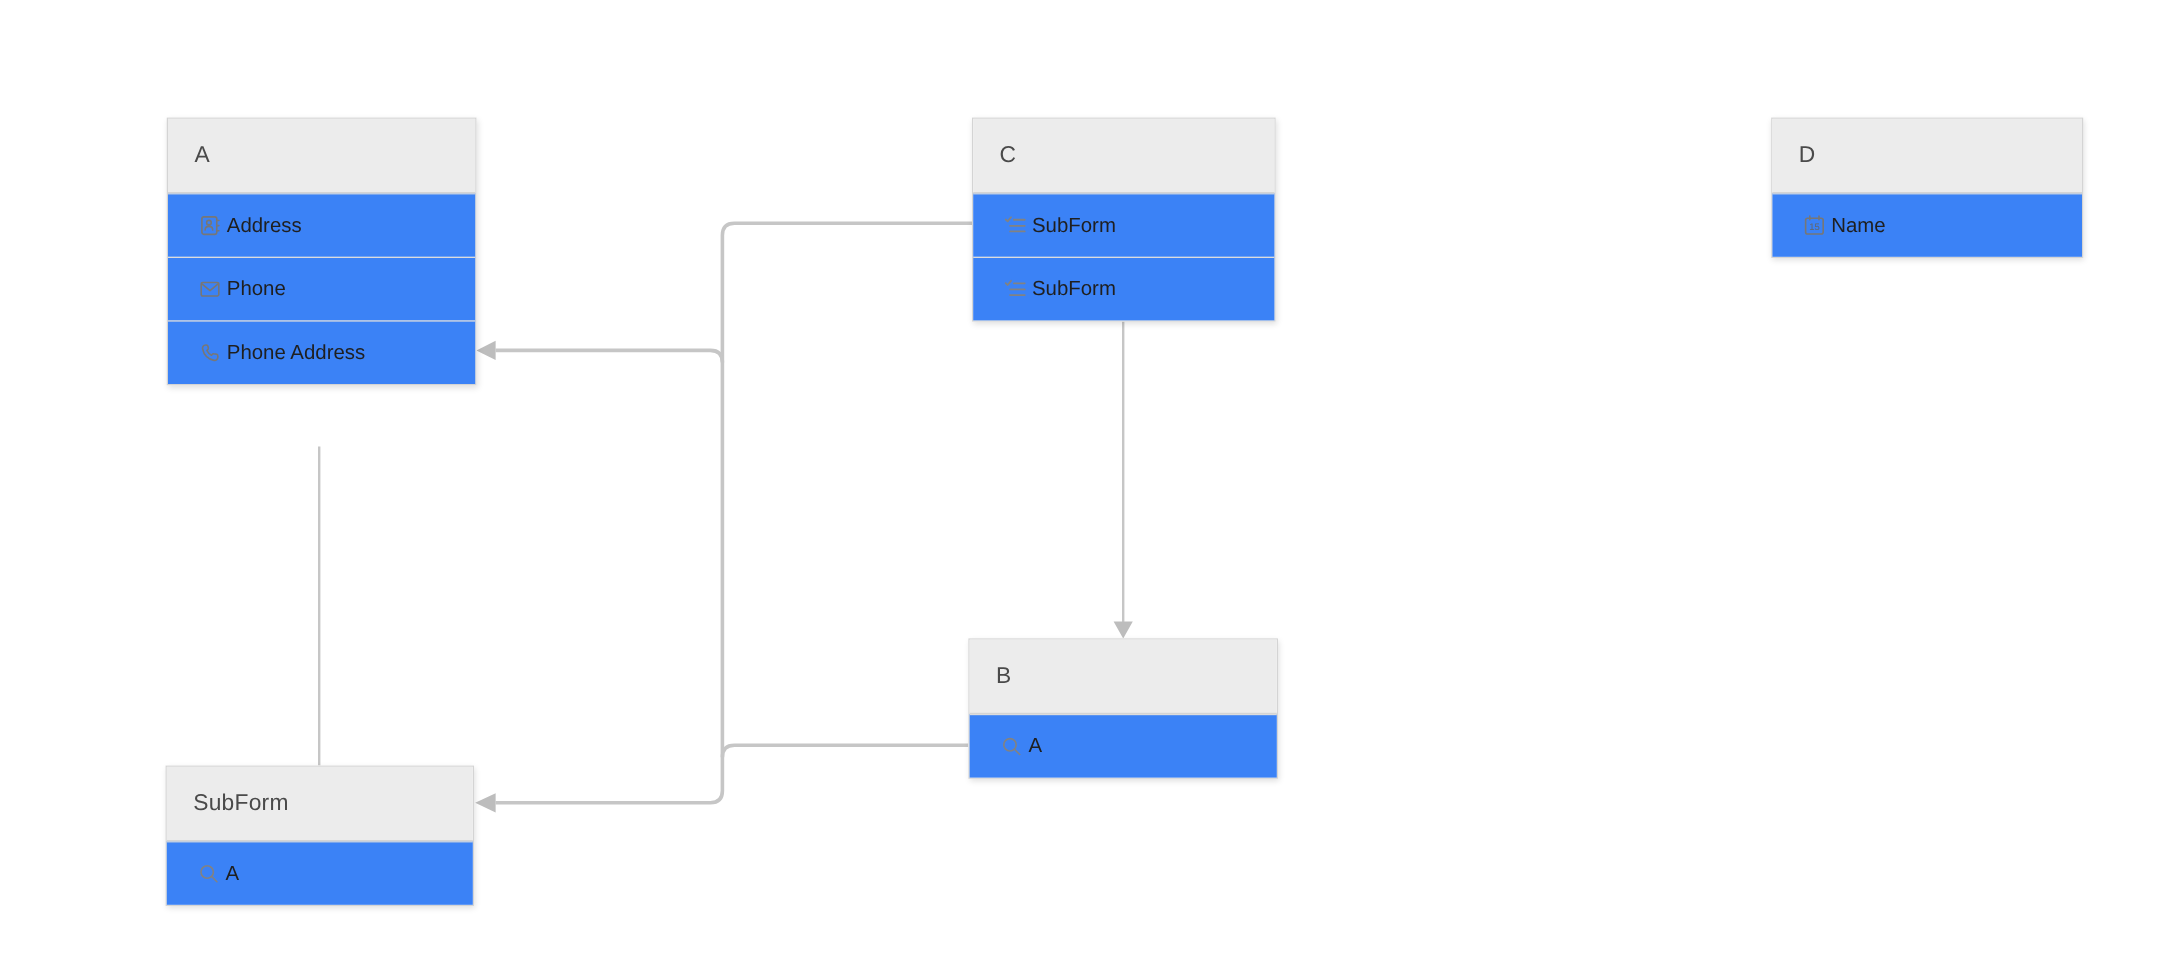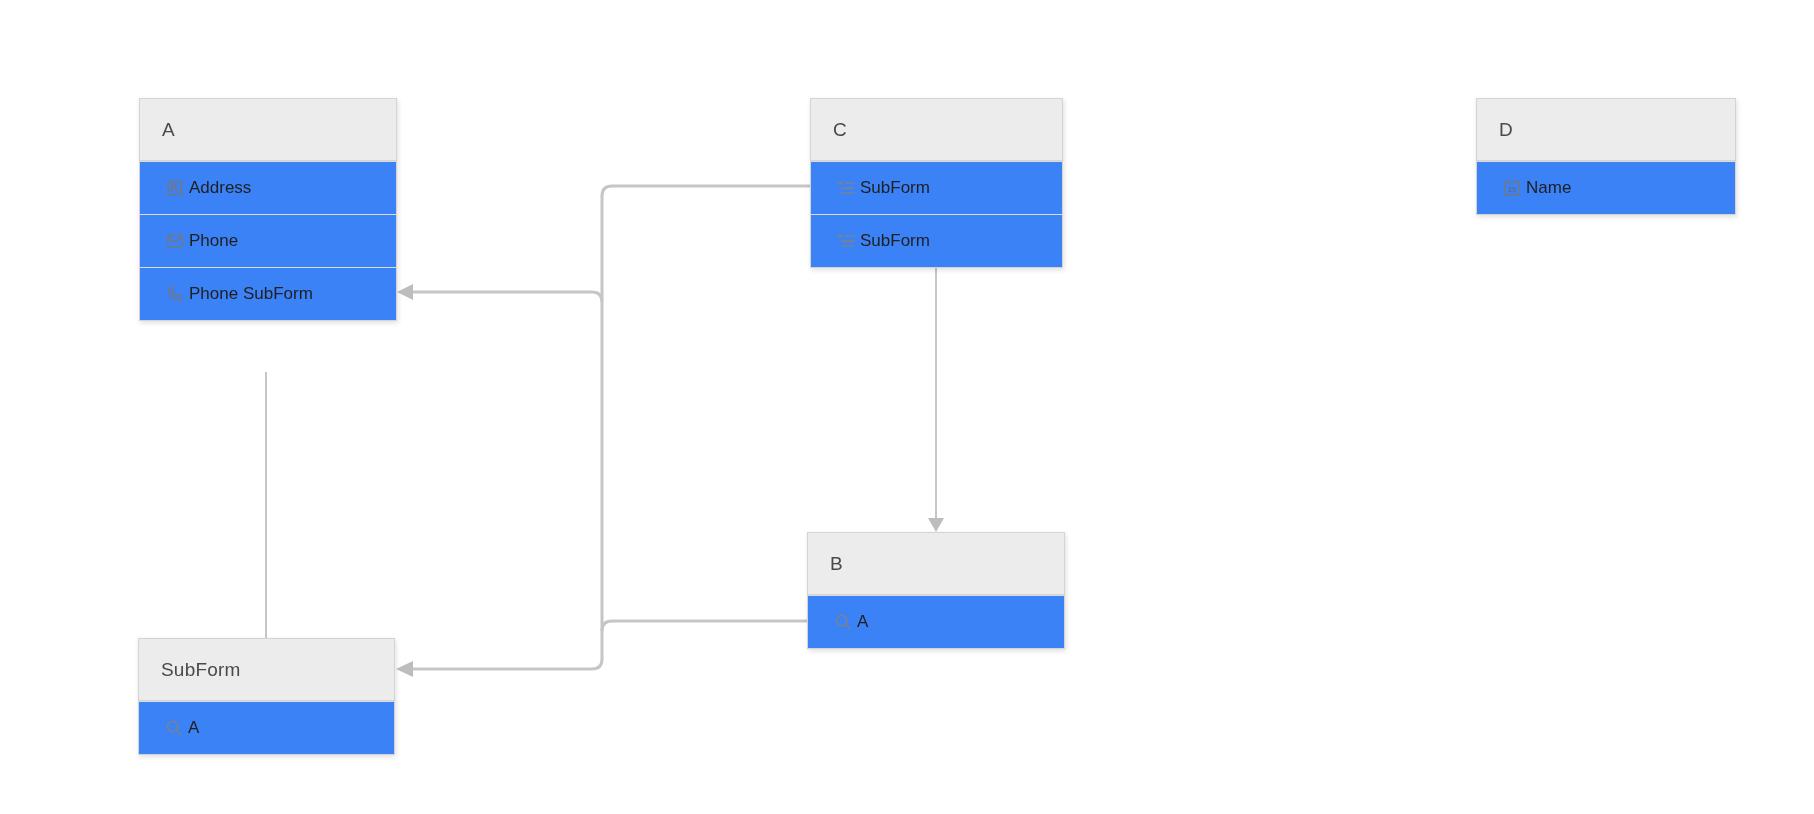--- a/index.html
+++ b/index.html
@@ -108,21 +108,21 @@
         </svg>
       </span>
       <span>Phone</span>
     </div>
     <div class="row">
       <span class="icon">
         <svg width="18" height="18" viewBox="0 0 16 16" fill="none" stroke="#777" stroke-width="1.2" stroke-linecap="round" stroke-linejoin="round">
           <path d="M4.8 2.2 C3.3 2.2 2.1 3.6 2.5 5.1 C3.4 9.4 6.7 12.7 11 13.6 C12.5 13.9 13.8 12.8 13.8 11.3 L13.8 10.4 C13.8 9.7 13.3 9.1 12.6 9 L10.9 8.7 C10.4 8.6 9.9 8.8 9.6 9.2 L9.1 9.8 C7.6 9 6.4 7.8 5.7 6.3 L6.3 5.7 C6.7 5.4 6.9 4.9 6.8 4.4 L6.4 3 C6.3 2.5 5.8 2.2 5.3 2.2 Z"></path>
         </svg>
       </span>
-      <span>Phone SubForm</span>
+      <span>Phone Address</span>
     </div>
   </div>
 
   <div class="tbl" style="left:810px; top:98px; width:253px;">
     <div class="tbl-header">
       <span>C</span>
     </div>
     <div class="row">
       <span class="icon">
         <svg width="18" height="18" viewBox="0 0 17 16" fill="none" stroke="#828282" stroke-width="1.4" stroke-linecap="round" stroke-linejoin="round">

